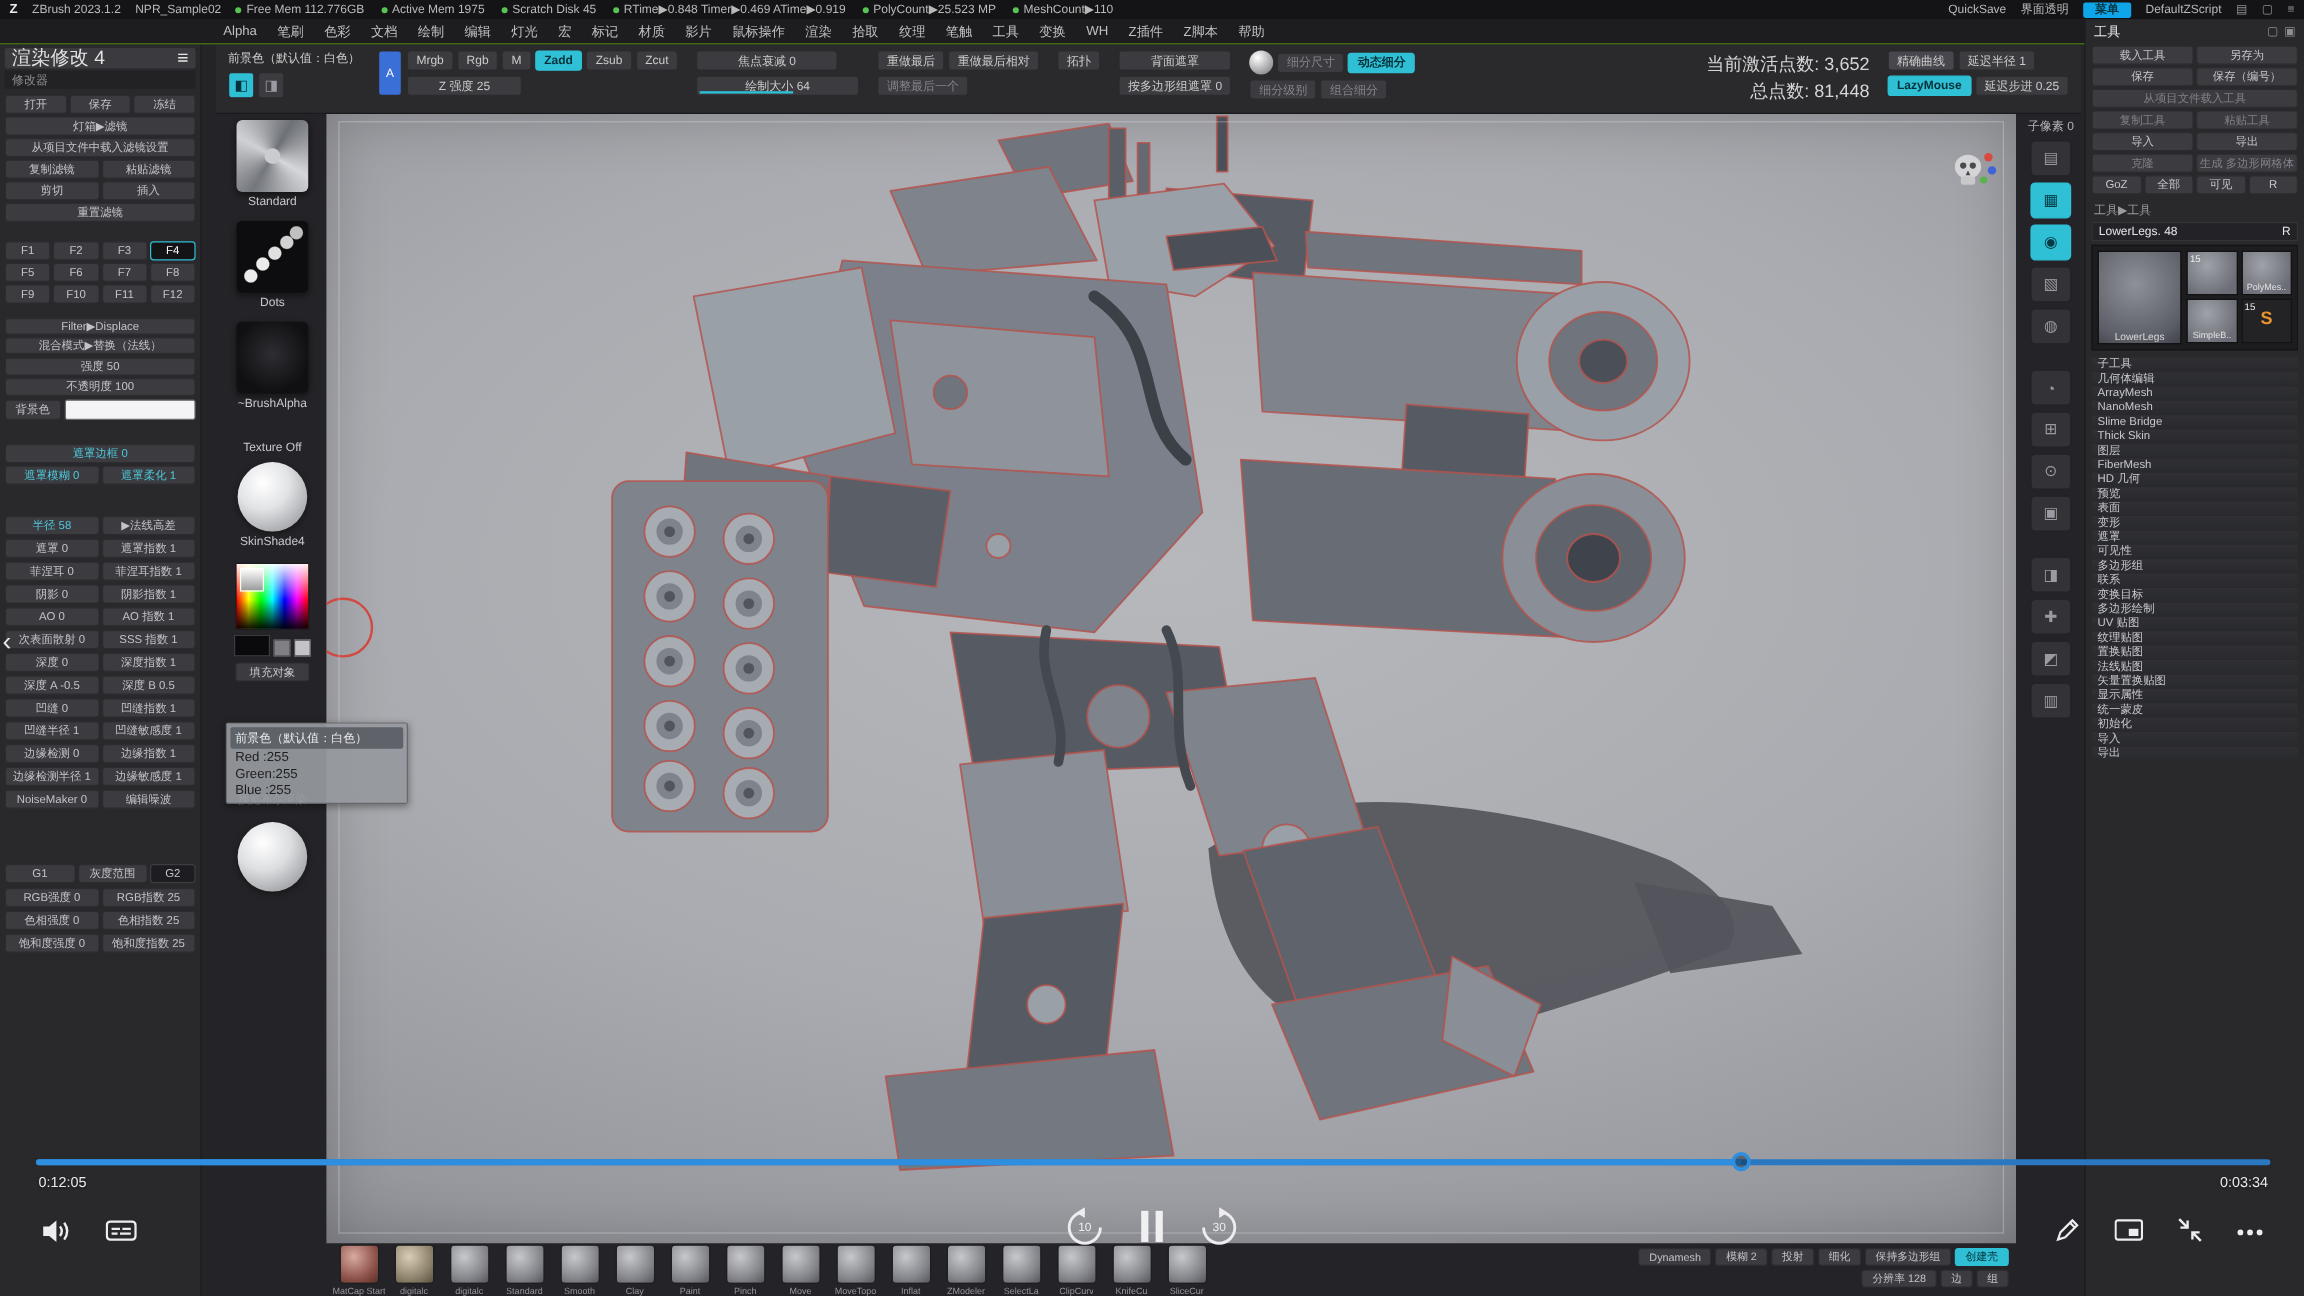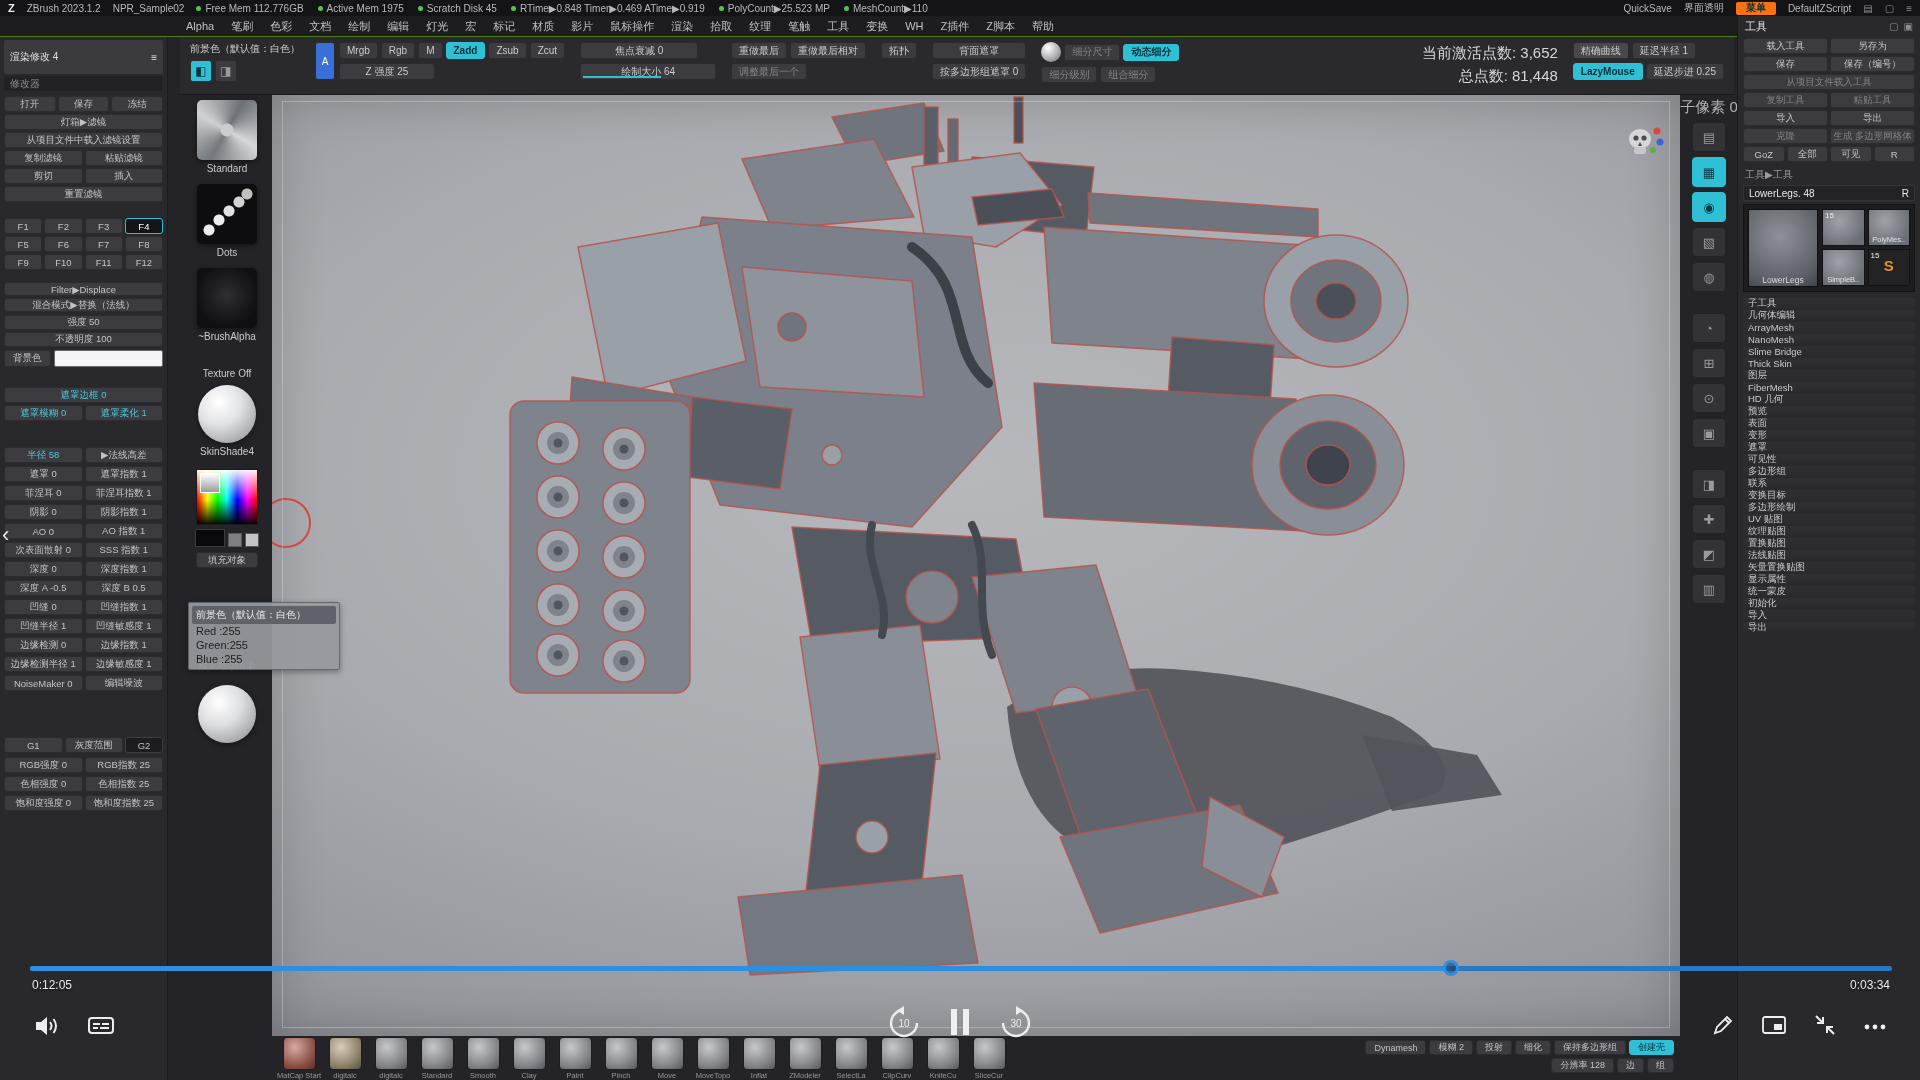--- a/index.html
+++ b/index.html
@@ -5,21 +5,21 @@
 *{margin:0;padding:0;box-sizing:border-box}
 body{background:#0b0b0c;font-family:"Liberation Sans","DejaVu Sans",sans-serif}
 .app{position:relative;width:1920px;height:1080px;background:#242428;overflow:hidden;color:#c8c8c8;font-size:11px}
 
 
 .titlebar{position:absolute;left:0;top:0;width:100%;height:16px;background:#141416;display:flex;align-items:center;gap:12px;padding:0 8px;font-size:10px;color:#b9b9b9;z-index:40}
 .zlogo{color:#ececec;font-weight:bold;font-size:11px}
 .stat{display:flex;align-items:center;gap:4px;white-space:nowrap}
 .dot{width:5px;height:5px;border-radius:50%;background:#58c454}
 .tb-right{margin-left:auto;display:flex;align-items:center;gap:12px}
-.chip{background:#f97316;color:#06333c;border-radius:2px;padding:0 10px;font-size:10px;font-weight:bold;height:13px;display:flex;align-items:center}
+.chip{background:#0ea5e9;color:#06333c;border-radius:2px;padding:0 10px;font-size:10px;font-weight:bold;height:13px;display:flex;align-items:center}
 .tb-icon{color:#8f8f94;font-size:10px}
 
 
 .menubar{position:absolute;left:0;top:16px;width:1737px;height:21px;background:#1d1d1f;border-bottom:1px solid #4d7c0f;display:flex;align-items:center;gap:17px;padding-left:186px;z-index:39}
 .menu-item{font-size:11px;color:#c0c0c0;white-space:nowrap}
 
 
 .shelf{position:absolute;left:180px;top:37px;width:1554px;height:58px;background:#2a2a2d;border-bottom:1px solid #1a1a1c;display:flex;gap:15px;padding:5px 10px;z-index:30}
 .sgroup{display:flex;flex-direction:column;gap:4px}
 .srow{display:flex;gap:3px;align-items:center}
@@ -31,21 +31,21 @@
 .undercyan:after{content:"";position:absolute;left:2px;bottom:1px;width:58%;height:2px;background:#2fc0d6}
 .fg-label{font-size:10px;color:#cfcfcf;white-space:nowrap}
 .mini-tile{width:22px;height:22px;border-radius:3px;background:#3b3b40;border:1px solid #2b2b2e;display:flex;align-items:center;justify-content:center;color:#9a9aa0;font-size:12px}
 .mini-tile.active{background:#2fc0d6;color:#05323a}
 .colorA{width:20px;height:38px;background:#3a6fd8;border-radius:3px;border:1px solid #2b2b2e;color:#fff;display:flex;align-items:center;justify-content:center;font-size:10px}
 .mini-sphere{width:20px;height:20px;border-radius:50%;background:radial-gradient(circle at 35% 30%,#fff,#9a9b9e 70%,#6f7074)}
 .counts{display:flex;flex-direction:column;gap:4px;font-size:15px;color:#d6d6d6;text-align:right;margin-left:auto;padding-top:2px}
 
 
 .left-panel{position:absolute;left:0;top:37px;width:168px;height:1043px;background:#29292c;border-right:1px solid #1b1b1d;padding:3px 4px;display:flex;flex-direction:column;z-index:31}
-.lp-tab{height:34px;background:#3a3a3f;border-radius:2px;display:flex;align-items:center;justify-content:space-between;padding:0 6px;font-size:10px;color:#e2e2e2}
+.lp-tab{height:17px;background:#3a3a3f;border-radius:2px;display:flex;align-items:center;justify-content:space-between;padding:0 6px;font-size:16px;color:#e2e2e2}
 .lp-sec{height:15px;margin-top:2px;background:#222225;display:flex;align-items:center;padding:0 6px;font-size:10px;color:#8e8e92}
 .lp-menu{margin-top:2px}
 .lp-row{height:14px;display:flex;align-items:center;padding:0 6px;font-size:10px;color:#a9a9ad}
 .lp-btnrows{margin-top:5px;display:flex;flex-direction:column;gap:2px}
 .lp-btnrow{display:flex;gap:2px}
 .lp-btn{flex:1;height:16px;background:#3b3b40;border:1px solid #2c2c30;border-radius:3px;display:flex;align-items:center;justify-content:center;font-size:9.5px;color:#c3c3c7;white-space:nowrap;overflow:hidden}
 .lp-btn.accent{color:#4fc8dc}
 .lp-btn.inputcell{flex:0 0 38px;background:#1d1d21;border-color:#3c3c42}
 .fgrid{margin-top:16px;display:grid;grid-template-columns:repeat(4,1fr);gap:2px}
 .fkey{height:16px;background:#3b3b40;border:1px solid #2c2c30;border-radius:3px;display:flex;align-items:center;justify-content:center;font-size:9.5px;color:#c3c3c7}
@@ -84,21 +84,21 @@
 .tt-line{color:#1d1e20;font-size:11px;padding:1px 4px}
 
 
 .canvas{position:absolute;left:272px;top:95px;width:1408px;height:941px;background:radial-gradient(120% 95% at 50% 40%,#b7b8bc 0%,#aaabb0 42%,#97989e 68%,#7d7e85 88%,#686970 100%);z-index:10;overflow:hidden;box-shadow:inset 0 0 50px rgba(0,0,0,.22)}
 .canvas-frame{position:absolute;left:10px;top:6px;right:10px;bottom:8px;border:1px solid rgba(242,242,246,.30);pointer-events:none}
 .gizmo{position:absolute;right:16px;top:28px}
 .collapse-left{position:absolute;left:2px;top:524px;color:#e6e6e8;font-size:22px;z-index:35;line-height:1}
 
 
 .right-strip{position:absolute;left:1684px;top:98px;width:50px;display:flex;flex-direction:column;align-items:center;z-index:30}
-.strip-label{font-size:15px;color:#b2b2b6;margin-bottom:5px;white-space:nowrap}
+.strip-label{font-size:10px;color:#b2b2b6;margin-bottom:5px;white-space:nowrap}
 .strip-icon{width:34px;height:30px;background:#323237;border:1px solid #232327;border-radius:4px;margin-bottom:5px;display:flex;align-items:center;justify-content:center;color:#9a9aa2;font-size:13px}
 .strip-icon.active{background:#2fc0d6;border-color:#2fc0d6;color:#063a44}
 .strip-gap{height:16px}
 
 
 .right-panel{position:absolute;left:1737px;top:16px;width:183px;height:1064px;background:#29292c;border-left:1px solid #1b1b1d;padding:2px 5px;display:flex;flex-direction:column;z-index:31}
 .rp-title{height:16px;display:flex;align-items:center;justify-content:space-between;font-size:11px;color:#e4e4e6;padding:0 2px}
 .rp-title .ticons{display:flex;gap:5px;color:#8e8e94;font-size:10px}
 .rp-rows{margin-top:4px;display:flex;flex-direction:column;gap:2px}
 .rp-btnrow{display:flex;gap:2px}

